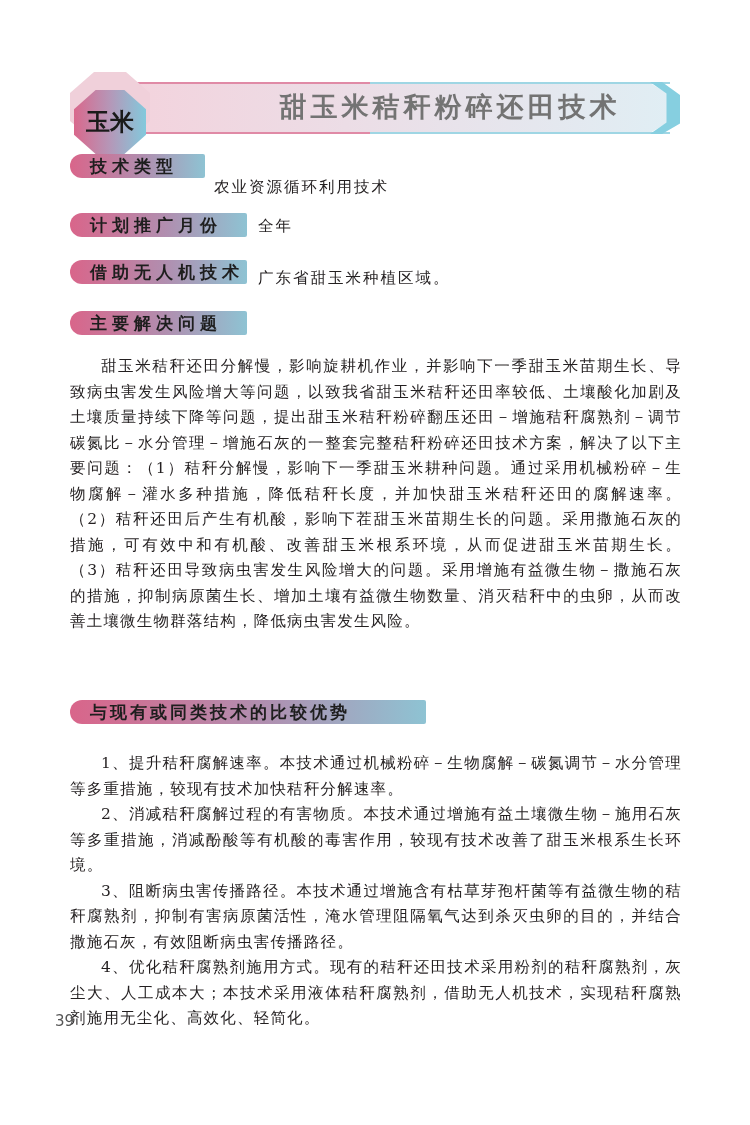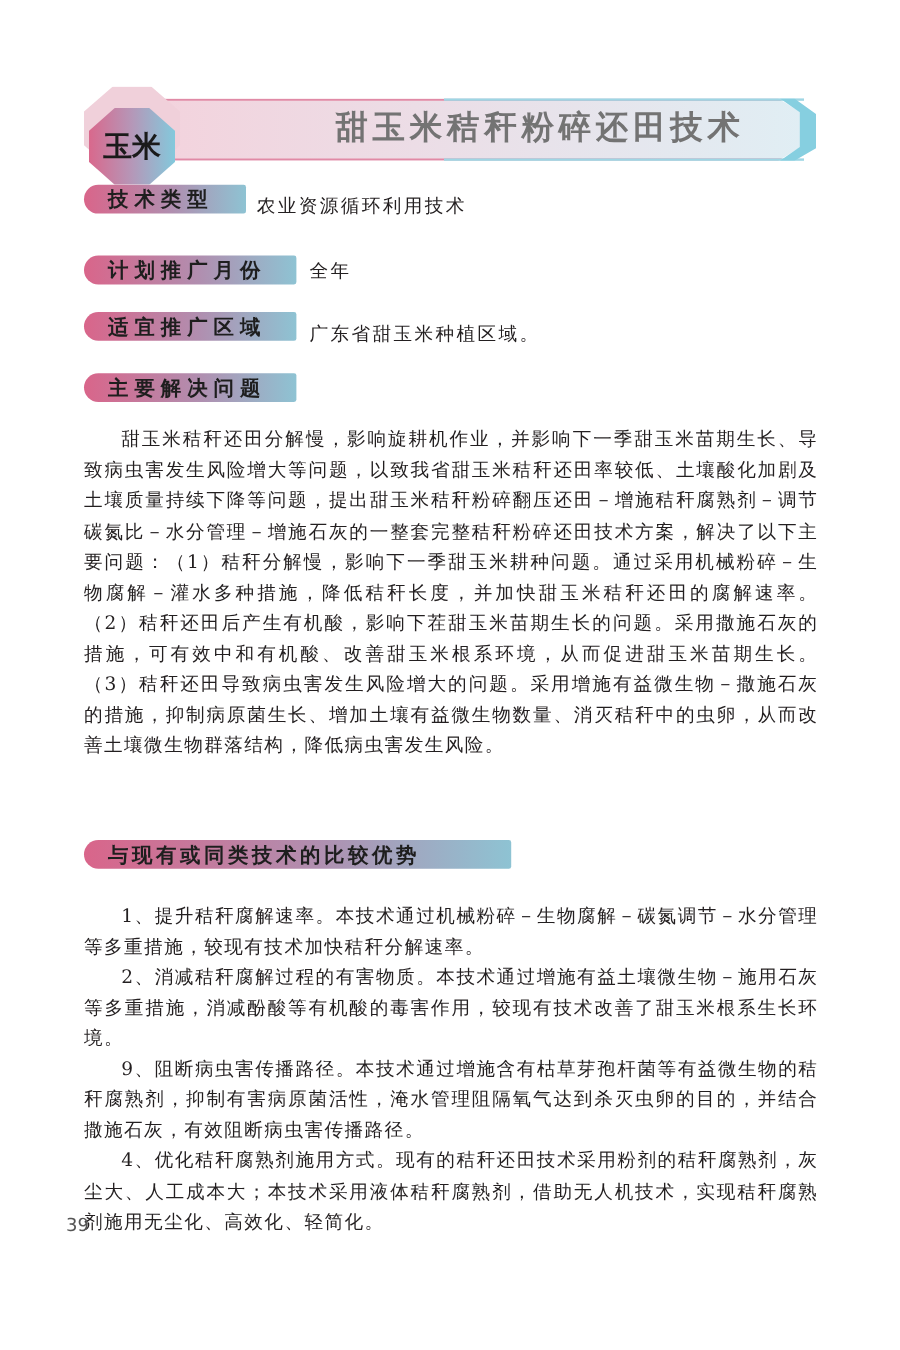--- a/index.html
+++ b/index.html
@@ -78,44 +78,44 @@
   <div class="octagon-outer"></div>
   <div class="octagon-inner" style="left:4px;top:18px;">
     <span class="crop-label">玉米</span>
   </div>
   <div class="main-title">甜玉米秸秆粉碎还田技术</div>
 </div>
 
 <div class="pill" style="left:70px; top:154px; width:135px;">
   <span class="pill-label">技术类型</span>
 </div>
-<div class="field-value" style="left:214px; top:162px;">农业资源循环利用技术</div>
+<div class="field-value" style="left:214px; top:177px;">农业资源循环利用技术</div>
 
 <div class="pill" style="left:70px; top:213px; width:177px;">
   <span class="pill-label">计划推广月份</span>
 </div>
 <div class="field-value" style="left:258px; top:216px;">全年</div>
 
 <div class="pill" style="left:70px; top:260px; width:177px;">
-  <span class="pill-label">适宜推广区域</span>
+  <span class="pill-label">借助无人机技术</span>
 </div>
 <div class="field-value" style="left:258px; top:268px;">广东省甜玉米种植区域。</div>
 
 <div class="pill" style="left:70px; top:311px; width:177px;">
   <span class="pill-label">主要解决问题</span>
 </div>
 
 <div class="body-text" style="top:354px;">
   <p>甜玉米秸秆还田分解慢，影响旋耕机作业，并影响下一季甜玉米苗期生长、导致病虫害发生风险增大等问题，以致我省甜玉米秸秆还田率较低、土壤酸化加剧及土壤质量持续下降等问题，提出甜玉米秸秆粉碎翻压还田－增施秸秆腐熟剂－调节碳氮比－水分管理－增施石灰的一整套完整秸秆粉碎还田技术方案，解决了以下主要问题：（1）秸秆分解慢，影响下一季甜玉米耕种问题。通过采用机械粉碎－生物腐解－灌水多种措施，降低秸秆长度，并加快甜玉米秸秆还田的腐解速率。（2）秸秆还田后产生有机酸，影响下茬甜玉米苗期生长的问题。采用撒施石灰的措施，可有效中和有机酸、改善甜玉米根系环境，从而促进甜玉米苗期生长。（3）秸秆还田导致病虫害发生风险增大的问题。采用增施有益微生物－撒施石灰的措施，抑制病原菌生长、增加土壤有益微生物数量、消灭秸秆中的虫卵，从而改善土壤微生物群落结构，降低病虫害发生风险。</p>
 </div>
 
 <div class="pill" style="left:70px; top:700px; width:356px;">
   <span class="pill-label" style="letter-spacing:3px;">与现有或同类技术的比较优势</span>
 </div>
 
 <div class="body-text" style="top:751px;">
   <p>1、提升秸秆腐解速率。本技术通过机械粉碎－生物腐解－碳氮调节－水分管理等多重措施，较现有技术加快秸秆分解速率。</p>
   <p>2、消减秸秆腐解过程的有害物质。本技术通过增施有益土壤微生物－施用石灰等多重措施，消减酚酸等有机酸的毒害作用，较现有技术改善了甜玉米根系生长环境。</p>
-  <p>9、阻断病虫害传播路径。本技术通过增施含有枯草芽孢杆菌等有益微生物的秸秆腐熟剂，抑制有害病原菌活性，淹水管理阻隔氧气达到杀灭虫卵的目的，并结合撒施石灰，有效阻断病虫害传播路径。</p>
+  <p>3、阻断病虫害传播路径。本技术通过增施含有枯草芽孢杆菌等有益微生物的秸秆腐熟剂，抑制有害病原菌活性，淹水管理阻隔氧气达到杀灭虫卵的目的，并结合撒施石灰，有效阻断病虫害传播路径。</p>
   <p>4、优化秸秆腐熟剂施用方式。现有的秸秆还田技术采用粉剂的秸秆腐熟剂，灰尘大、人工成本大；本技术采用液体秸秆腐熟剂，借助无人机技术，实现秸秆腐熟剂施用无尘化、高效化、轻简化。</p>
 </div>
 
 <div class="page-number">39</div>
 
 </body></html>

